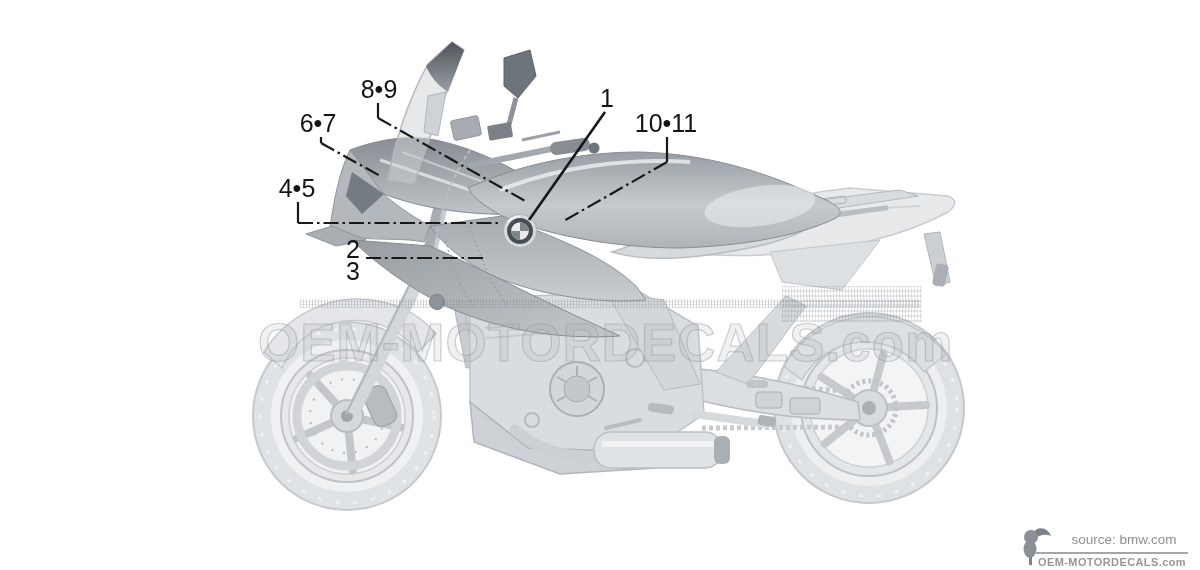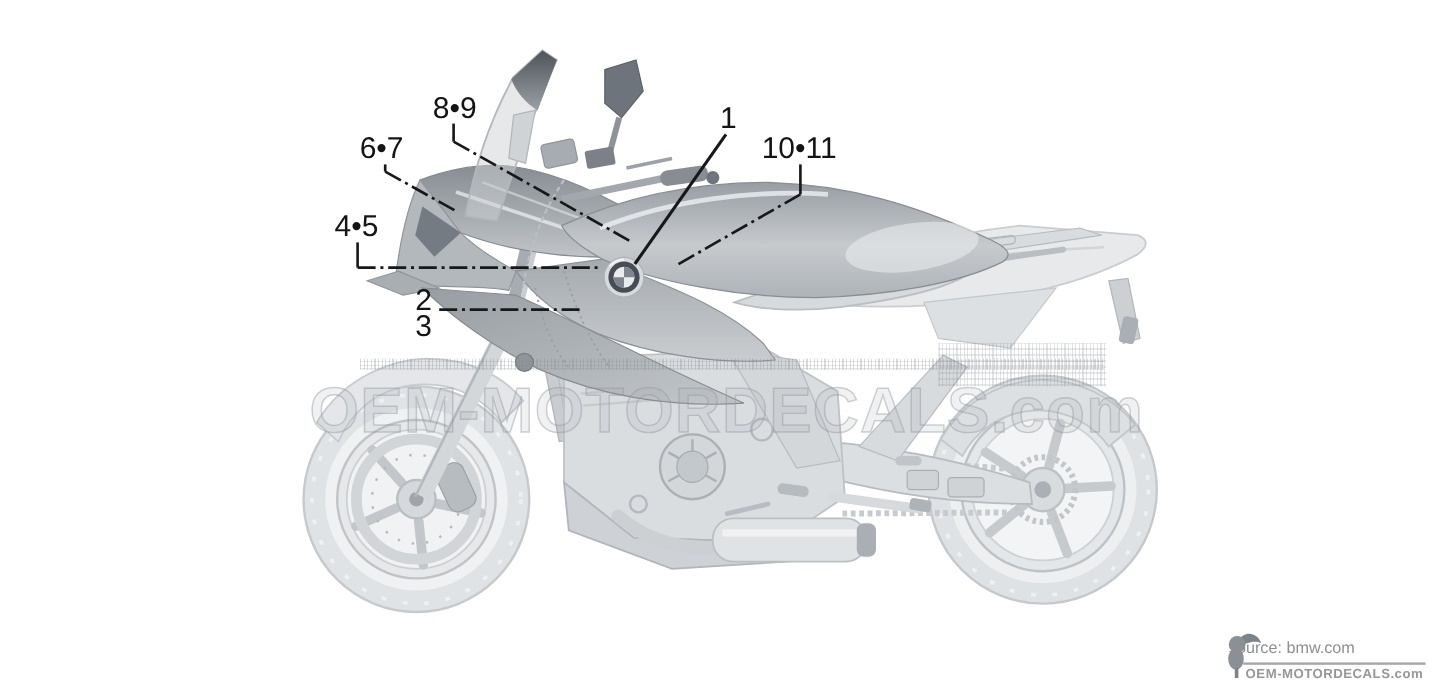--- a/index.html
+++ b/index.html
@@ -25,22 +25,22 @@
   }
   .wm-big{
     position:absolute;left:258px;top:312px;width:690px;height:62px;
     font-size:53px;font-weight:bold;letter-spacing:1px;white-space:nowrap;
     color:rgba(162,167,172,0.16);
     -webkit-text-stroke:1.2px rgba(148,154,160,0.45);
     user-select:none;
   }
   
   .attr-source{
-    position:absolute;left:1024px;top:532px;width:132px;
-    font-size:13.5px;color:#8e8f91;text-align:left;white-space:nowrap;
+    position:absolute;left:1058px;top:532px;width:132px;
+    font-size:13.5px;color:#8e8f91;text-align:center;white-space:nowrap;
   }
   .attr-line{
     position:absolute;left:1036px;top:552px;width:152px;height:2px;background:#a5a6a8;
   }
   .attr-brand{
     position:absolute;left:1036px;top:556px;width:152px;
     font-size:11px;font-weight:bold;letter-spacing:.4px;color:#96979a;
     text-align:center;white-space:nowrap;
   }
   svg text.callout{

